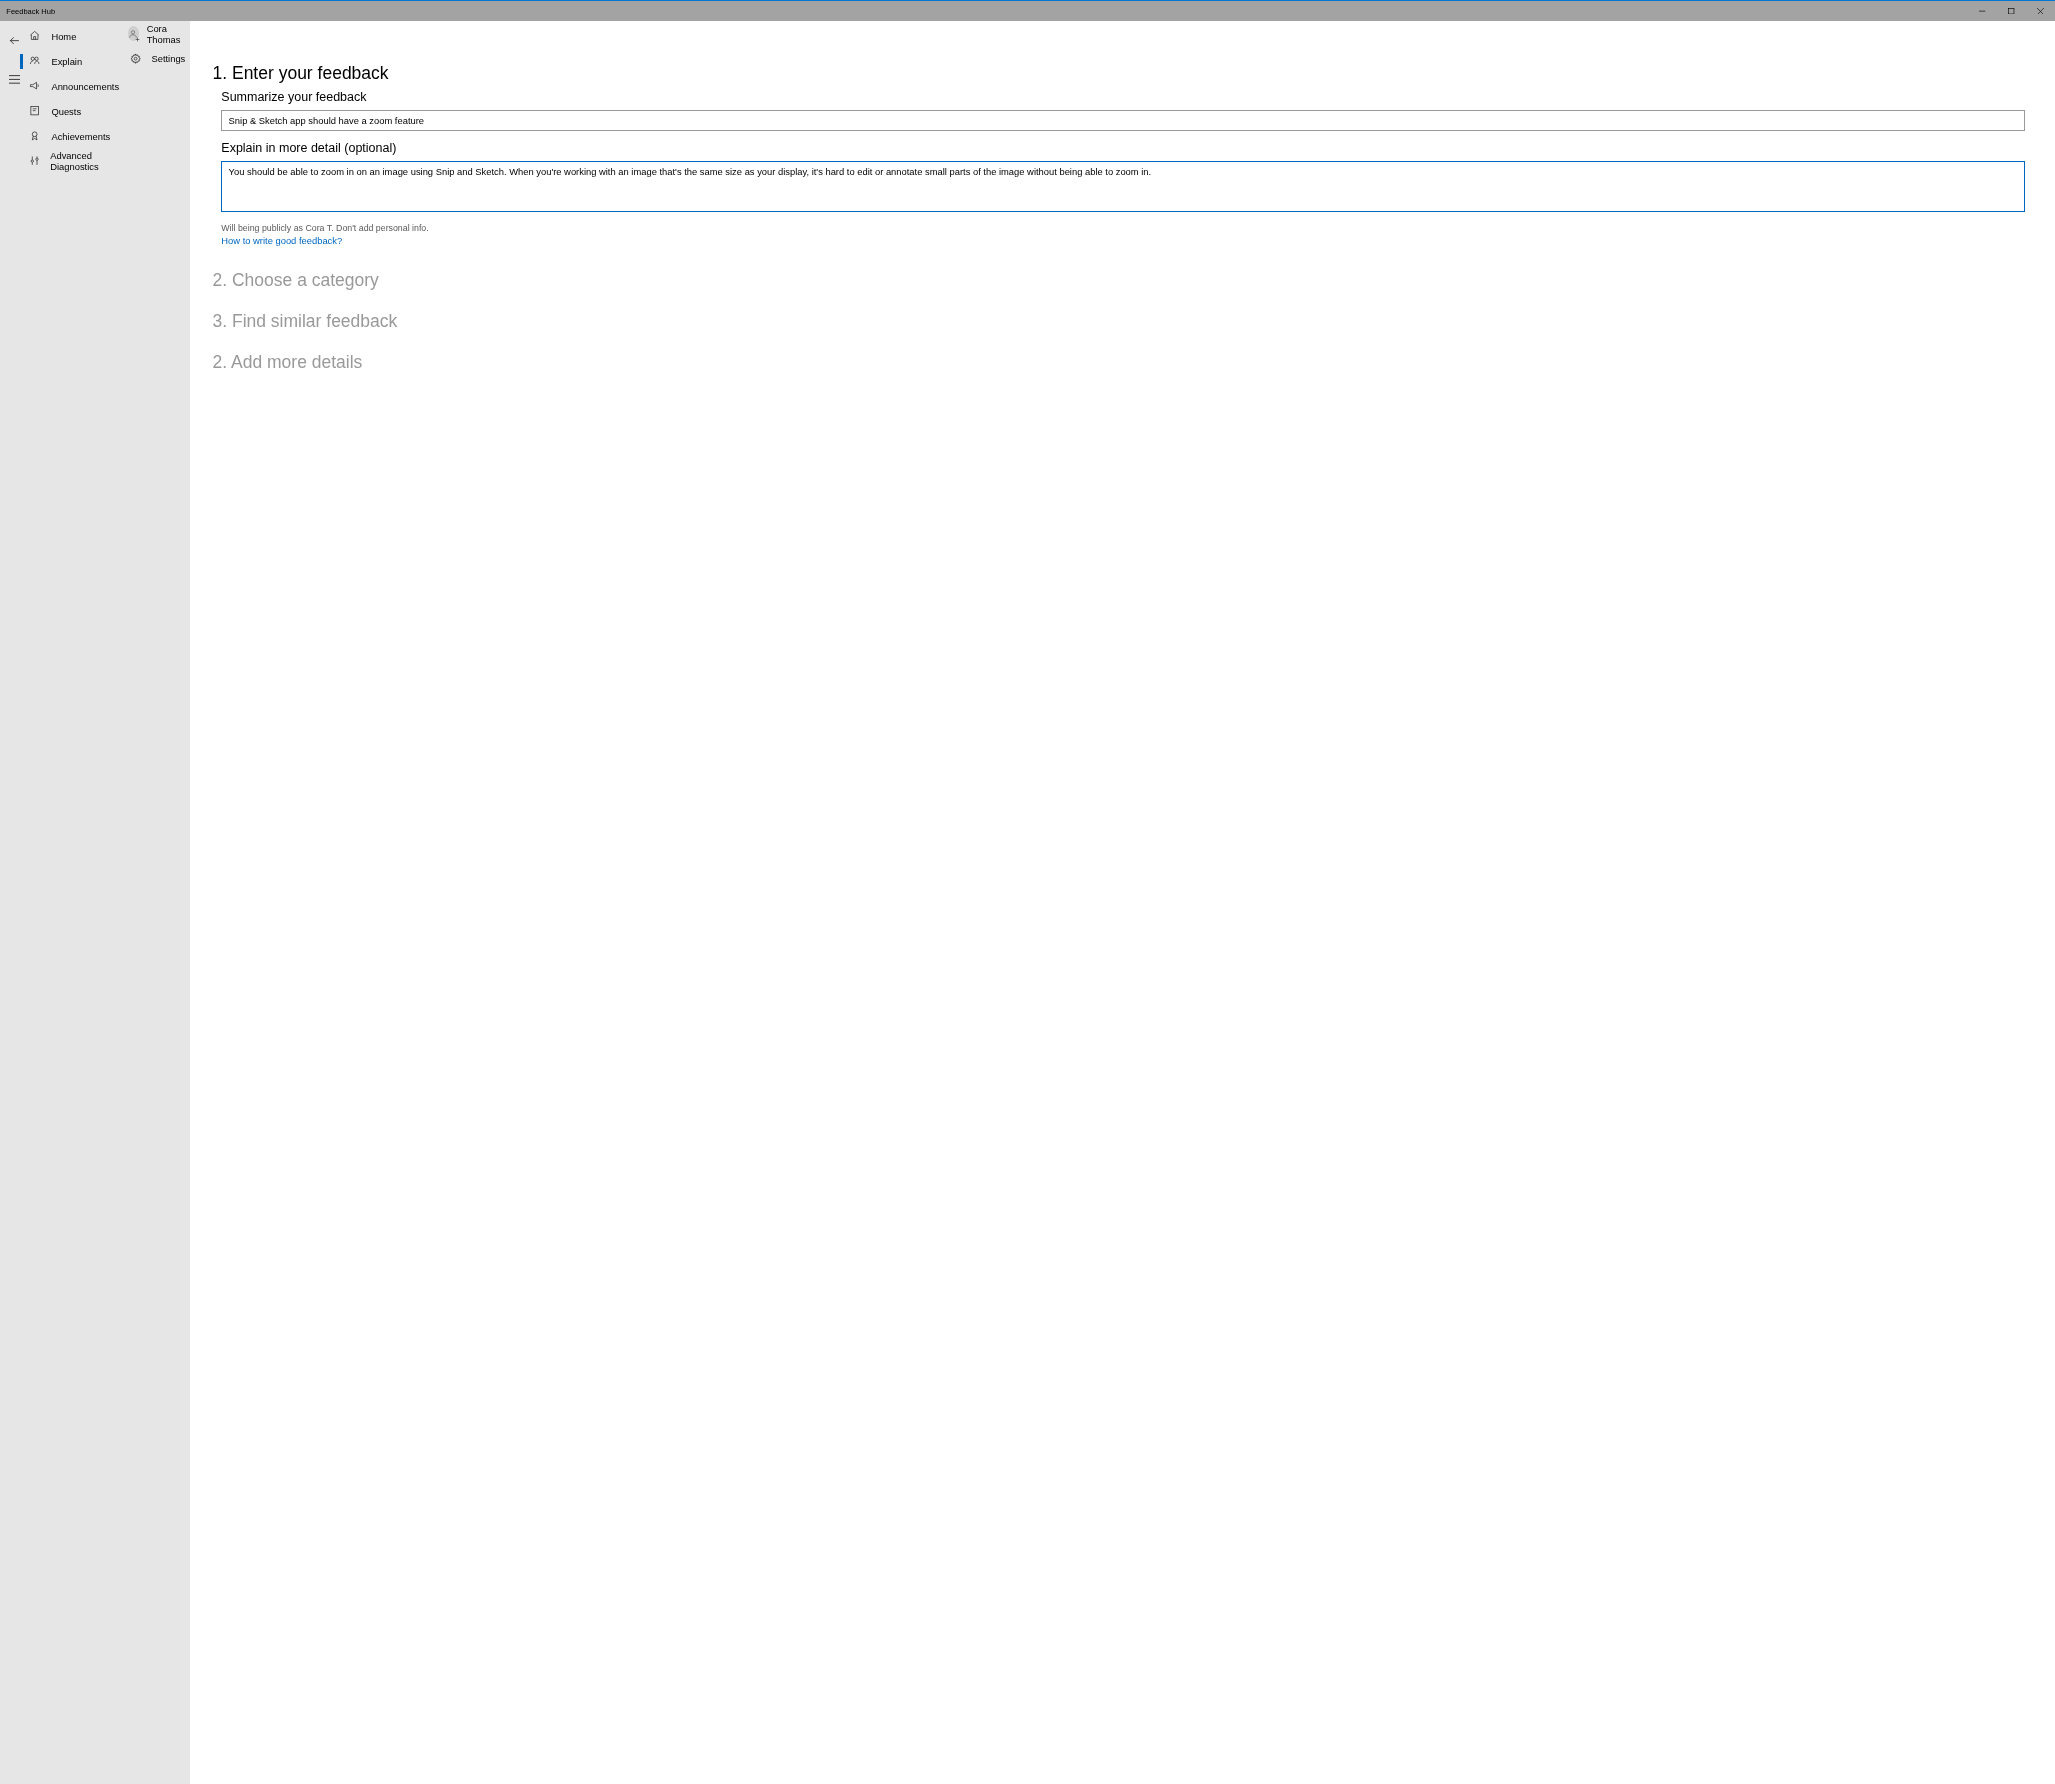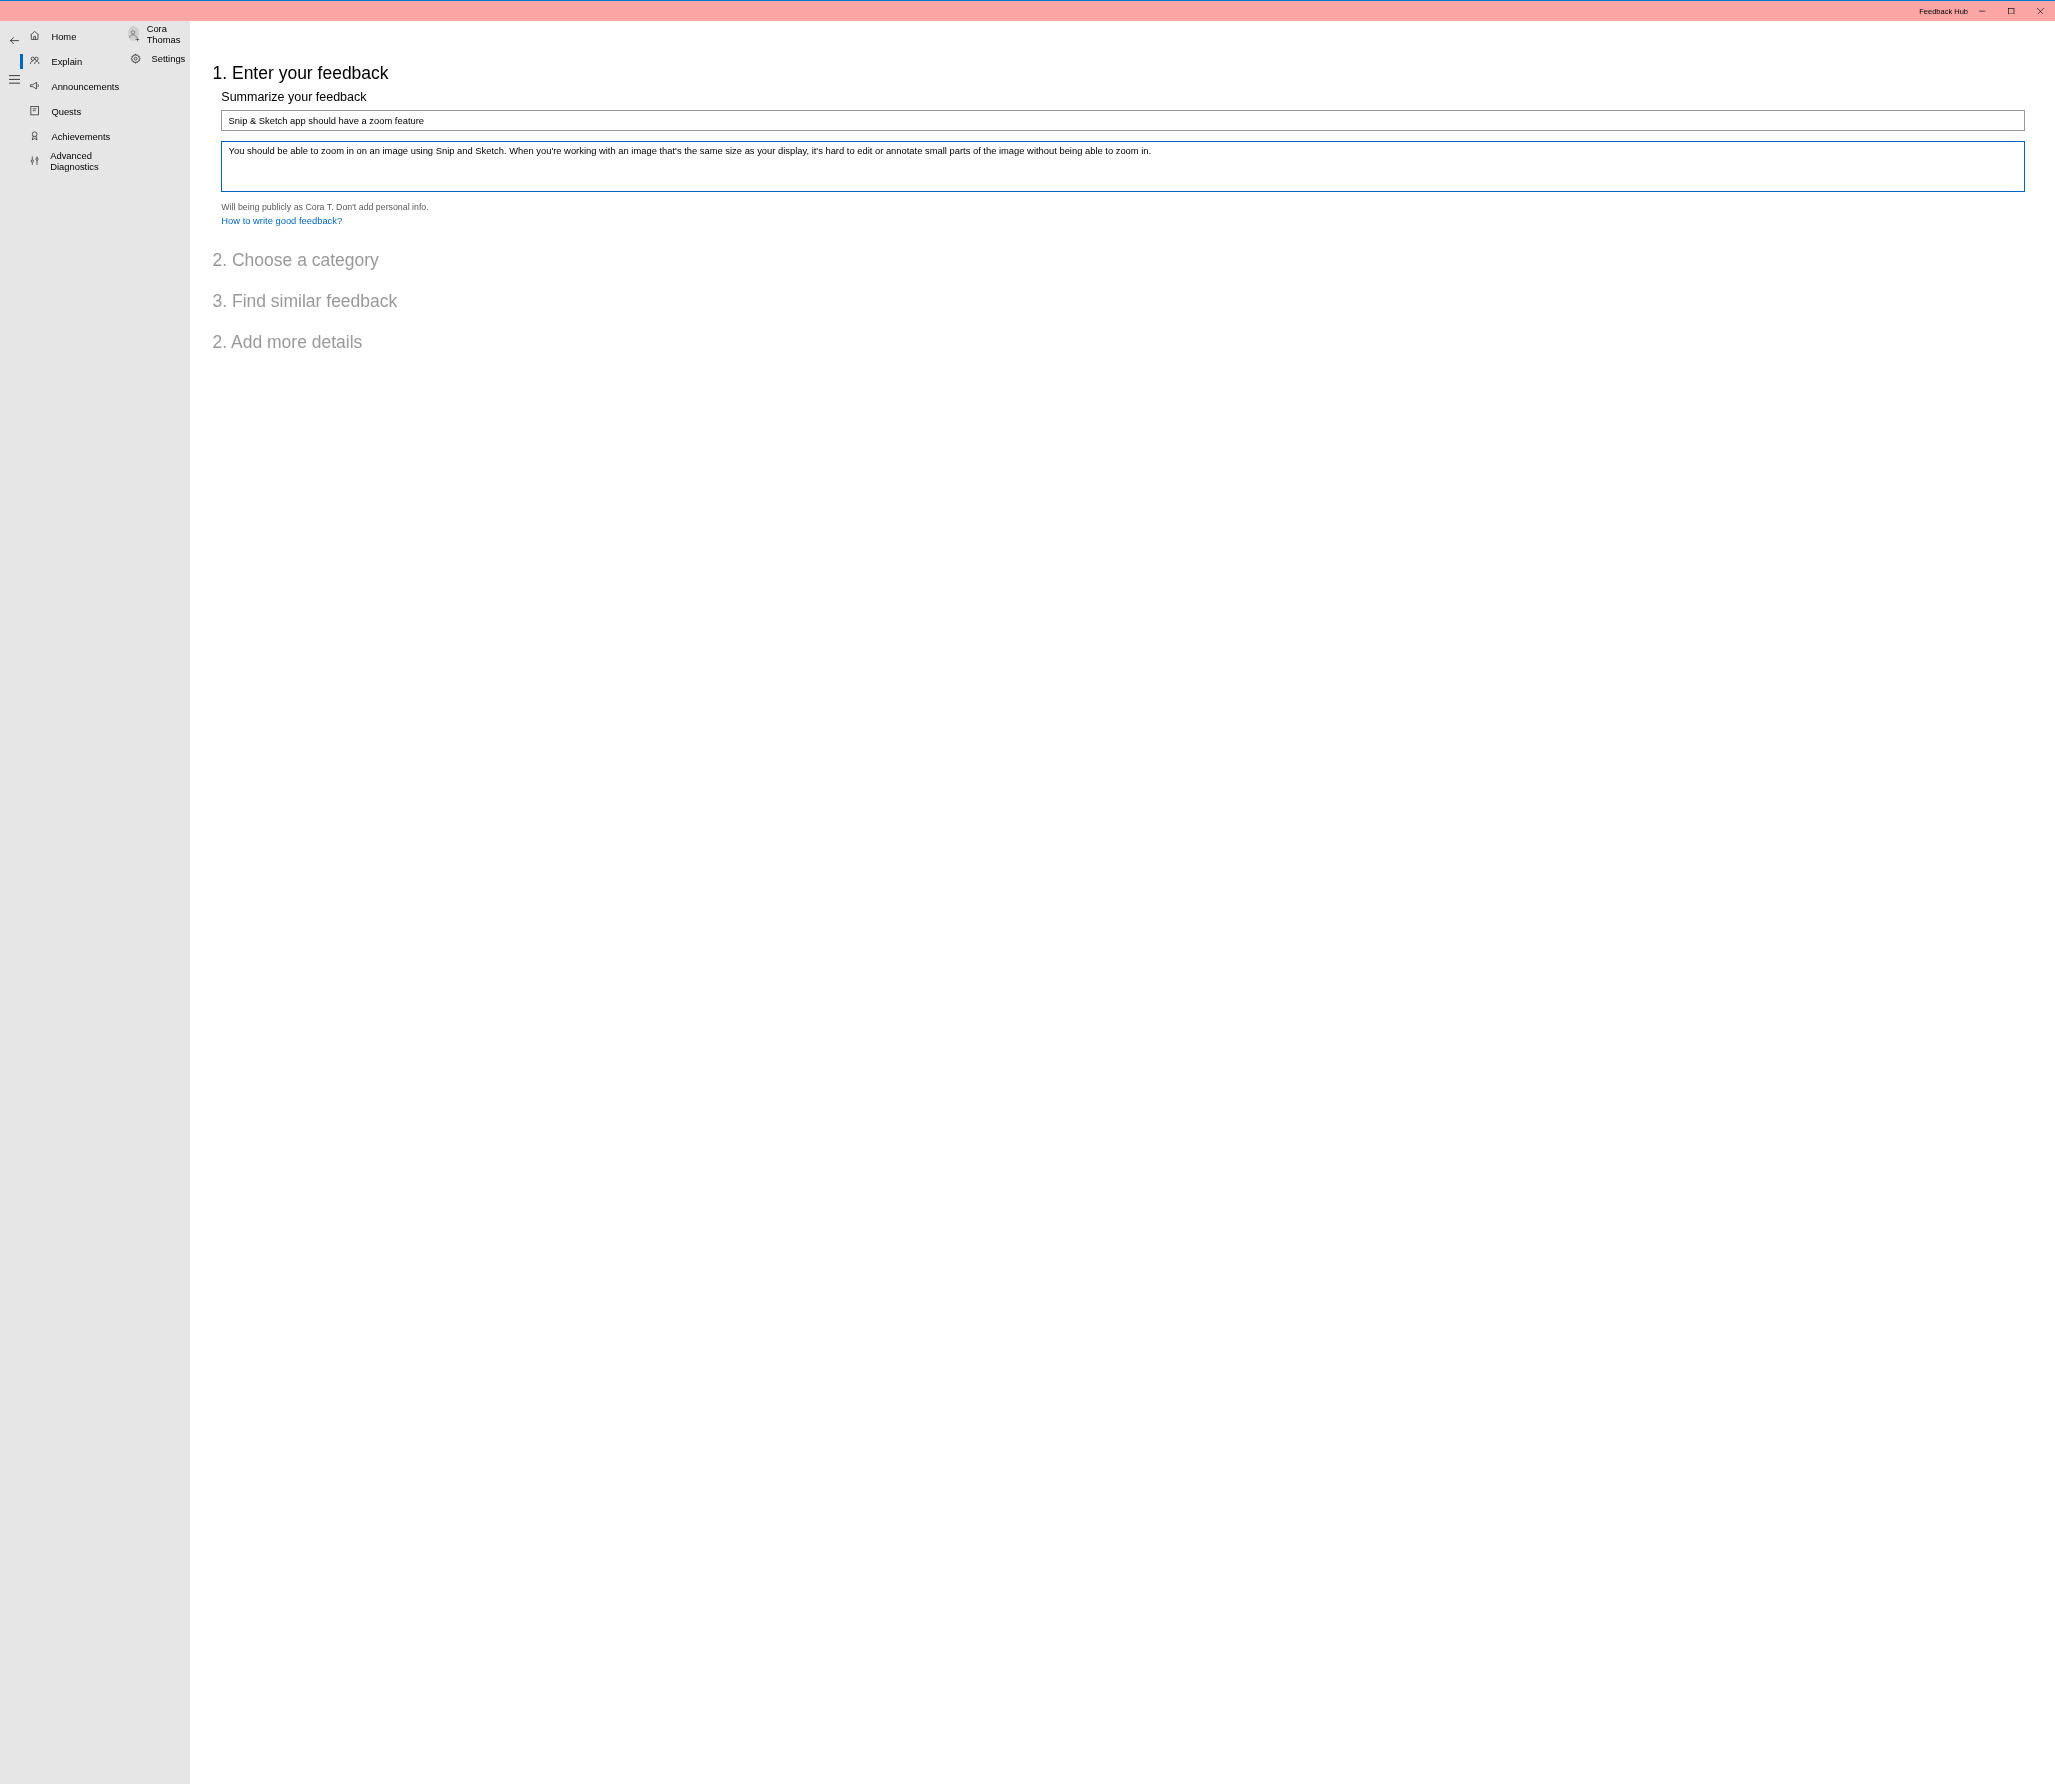--- a/index.html
+++ b/index.html
@@ -13,22 +13,21 @@
     .window {
       display: flex;
       flex-direction: column;
       height: 100vh;
     }
     .titlebar {
       height: 20px;
       display: flex;
       align-items: center;
       border-top: 0.6px solid #0078d4;
-      background: #fca5a5;
-      text-align: right;
+      background: #a3a3a3;
     }
     .titlebar-title {
       padding-left: 6.3px;
       font-size: 7.5px;
       color: #000;
       flex: 1;
     }
     .window-controls {
       display: flex;
     }
@@ -310,20 +309,21 @@
 
     <div class="content">
       <h1 class="step-h active">1. Enter your feedback</h1>
 
       <div class="field-block">
         <div class="field-label">Summarize your feedback</div>
         <input class="text-input" type="text" value="Snip &amp; Sketch app should have a zoom feature" style="">
       </div>
 
       <div class="field-block">
+        <div class="field-label">Explain in more detail (optional)</div>
         <textarea class="text-area" style="">You should be able to zoom in on an image using Snip and Sketch. When you're working with an image that's the same size as your display, it's hard to edit or annotate small parts of the image without being able to zoom in.</textarea>
         <div class="hint">Will being publicly as Cora T. Don't add personal info.</div>
         <a href="#" class="link">How to write good feedback?</a>
       </div>
 
       <h1 class="step-h">2. Choose a category</h1>
       <h1 class="step-h">3. Find similar feedback</h1>
       <h1 class="step-h">2. Add more details</h1>
     </div>
   </div>

